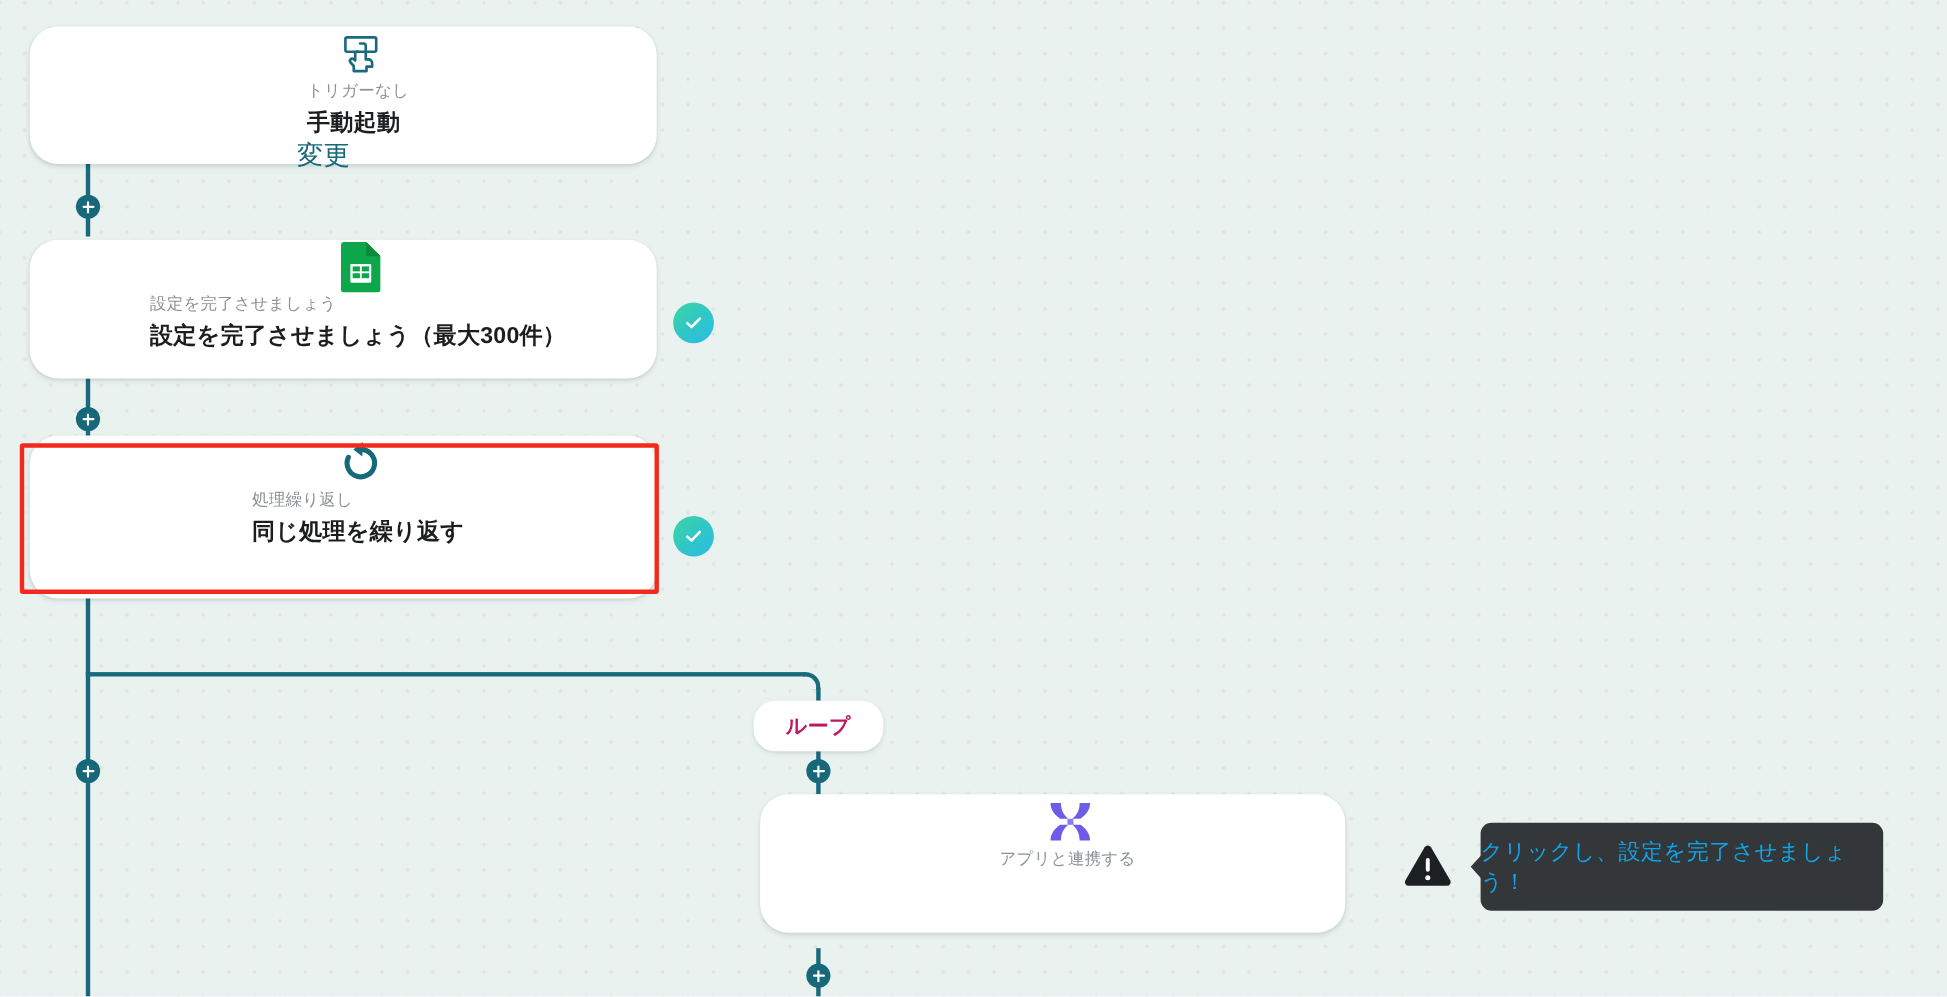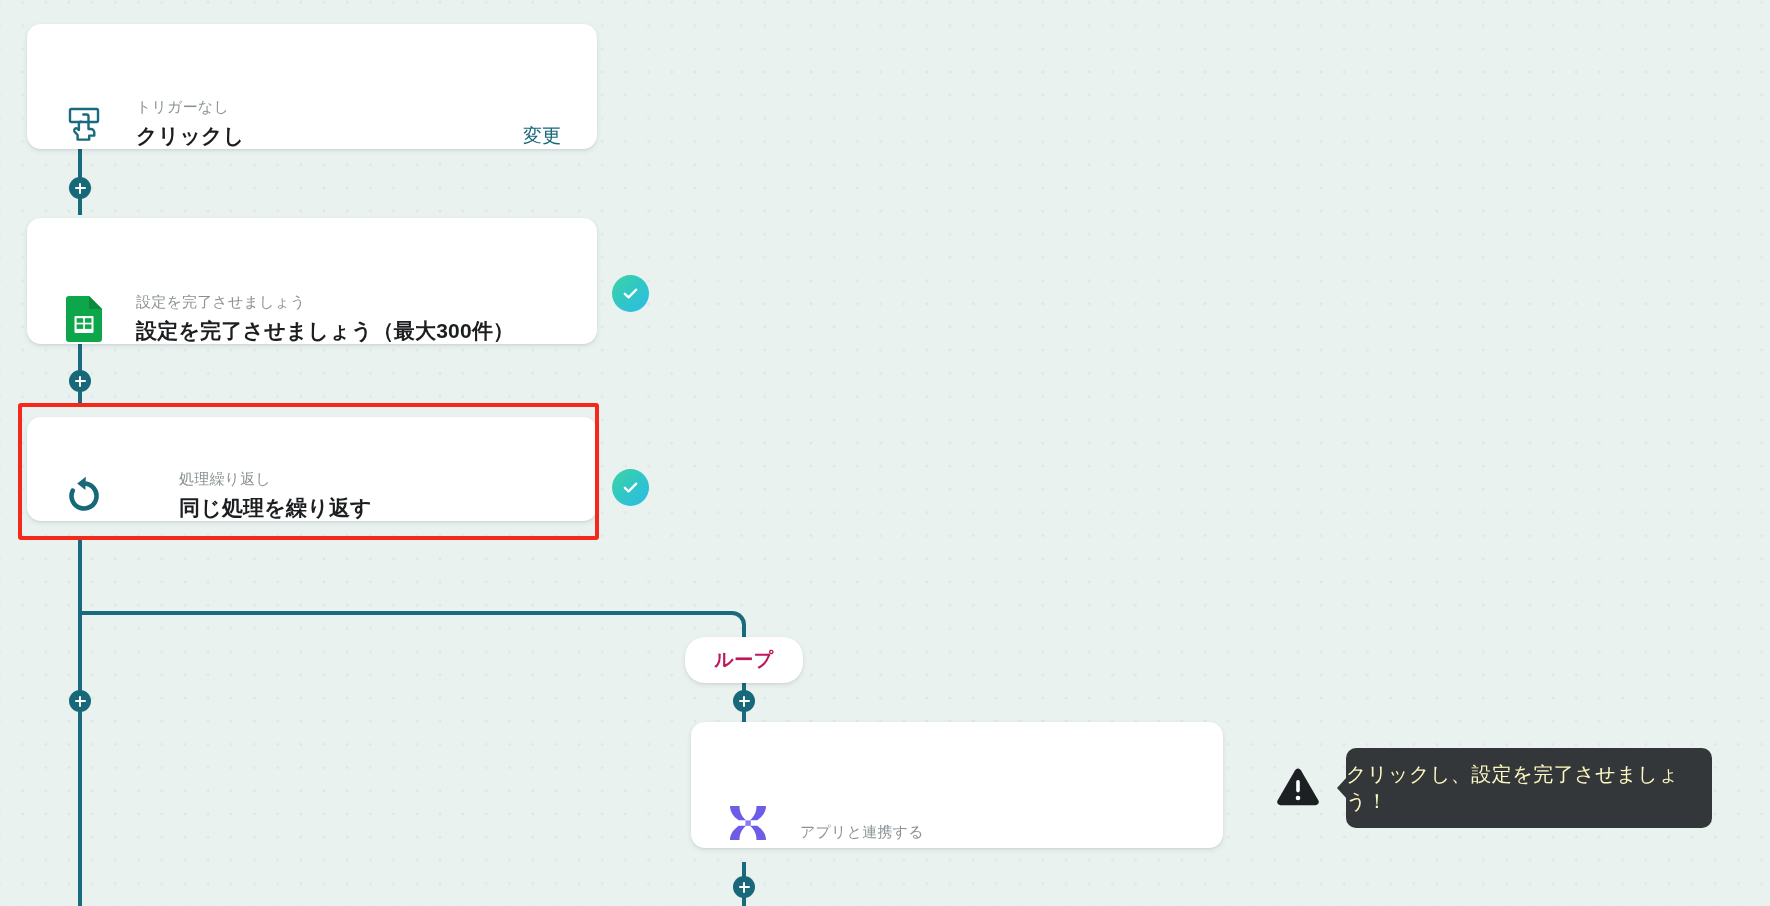--- a/index.html
+++ b/index.html
@@ -44,26 +44,27 @@
   .plus-node::before, .plus-node::after {
     content: ""; position: absolute; background: #ffffff; border-radius: 1px;
   }
   .plus-node::before { width: 11px; height: 2.6px; }
   .plus-node::after  { width: 2.6px; height: 11px; }
 
   
   .card {
     position: absolute;
     background: #ffffff;
-    border-radius: 14px;
+    border-radius: 26px;
     box-shadow: 0 2px 5px rgba(20,50,60,.10), 0 1px 2px rgba(20,50,60,.06);
     display: flex;
-    align-items: flex-end;
+    align-items: center;
     z-index: 5;
     cursor: pointer;
+    flex-direction: column;
   }
   .card-icon {
     width: 50px; height: 50px;
     margin-left: 32px;
     flex: 0 0 50px;
     display: flex; align-items: center; justify-content: center;
   }
   .card-text { margin-left: 27px; flex: 1 1 auto; }
   .card-sub {
     font-size: 15px;
@@ -74,21 +75,21 @@
   }
   .card-title {
     font-size: 21px;
     font-weight: bold;
     color: #1b1d1f;
     letter-spacing: .2px;
     line-height: 1.25;
   }
   .card-title.latin { letter-spacing: .1px; }
   .card-action {
-    font-size: 19px;
+    font-size: 24px;
     color: #176879;
     margin-right: 36px;
     white-space: nowrap;
     cursor: pointer;
   }
 
   
   .highlight-box {
     position: absolute;
     border: 4px solid #f5291b;
@@ -120,21 +121,21 @@
     color: #be185d;
     letter-spacing: .5px;
     z-index: 6;
   }
 
   
   .warn-icon { position: absolute; z-index: 7; }
   .tooltip {
     position: absolute;
     background: #333739;
-    color: #fef9c3;
+    color: #0ea5e9;
     border-radius: 10px;
     font-size: 20px;
     letter-spacing: .5px;
     display: flex; align-items: center; justify-content: center;
     z-index: 7;
   }
   .tooltip::before {
     content: "";
     position: absolute;
     left: -9px; top: 50%;
@@ -166,21 +167,21 @@
 
   <div class="card" style="left:27px; top:24px; width:570px; height:125px;">
     <div class="card-icon">
       <svg width="44" height="44" viewBox="0 0 44 44" aria-hidden="true">
         <rect x="8" y="7" width="28" height="13" rx="1.5" fill="none" stroke="#1a6a7d" stroke-width="2.4"></rect>
         <path d="M21.3 12.5 h3.2 a2 2 0 0 1 2 2 v12.5 h2.4 a3.4 3.4 0 0 1 3.4 3.4 v3.2 h-5.1 v4 h-11.6 v-4.6 l-3.1 -3.4 a2.1 2.1 0 0 1 2.8 -3 l1.6 1.4 v-6.2 a2 2 0 0 1 2 -2 h0.4" fill="none" stroke="#1a6a7d" stroke-width="2.4" stroke-linejoin="round" stroke-linecap="round"></path>
       </svg>
     </div>
     <div class="card-text">
       <div class="card-sub">トリガーなし</div>
-      <div class="card-title">クリックし</div>
+      <div class="card-title">手動起動</div>
     </div>
     <div class="card-action">変更</div>
   </div>
 
   <div class="plus-node" style="left:69px; top:177px;"></div>
 
   <div class="card" style="left:27px; top:218px; width:570px; height:126px;">
     <div class="card-icon">
       <svg width="36" height="46" viewBox="0 0 36 46" aria-hidden="true">
         <path d="M3 0 h20 l13 13 v30 a3 3 0 0 1 -3 3 h-30 a3 3 0 0 1 -3 -3 v-40 a3 3 0 0 1 3 -3 z" fill="#0ea64a"></path>
@@ -199,21 +200,21 @@
   </div>
 
   <div class="check-badge" style="left:612px; top:275px;">
     <svg width="19" height="19" viewBox="0 0 19 19" aria-hidden="true">
       <path d="M3.8 9.8 L7.6 13.4 L15.2 5.6" fill="none" stroke="#ffffff" stroke-width="2.3" stroke-linecap="round" stroke-linejoin="round"></path>
     </svg>
   </div>
 
   <div class="plus-node" style="left:69px; top:370px;"></div>
 
-  <div class="card" style="left:27px; top:417px; width:570px; height:104px;gap:43px;">
+  <div class="card" style="left:27px; top:396px; width:570px; height:148px;">
     <div class="card-icon">
       <svg width="42" height="42" viewBox="0 0 42 42" aria-hidden="true">
         <path d="M21 8.5 a12.5 12.5 0 1 1 -11.3 7.2" fill="none" stroke="#176879" stroke-width="4.6" stroke-linecap="round"></path>
         <path d="M22.8 1.8 L14.2 8.6 L22.4 15" fill="#176879"></path>
       </svg>
     </div>
     <div class="card-text">
       <div class="card-sub">処理繰り返し</div>
       <div class="card-title">同じ処理を繰り返す</div>
     </div>

